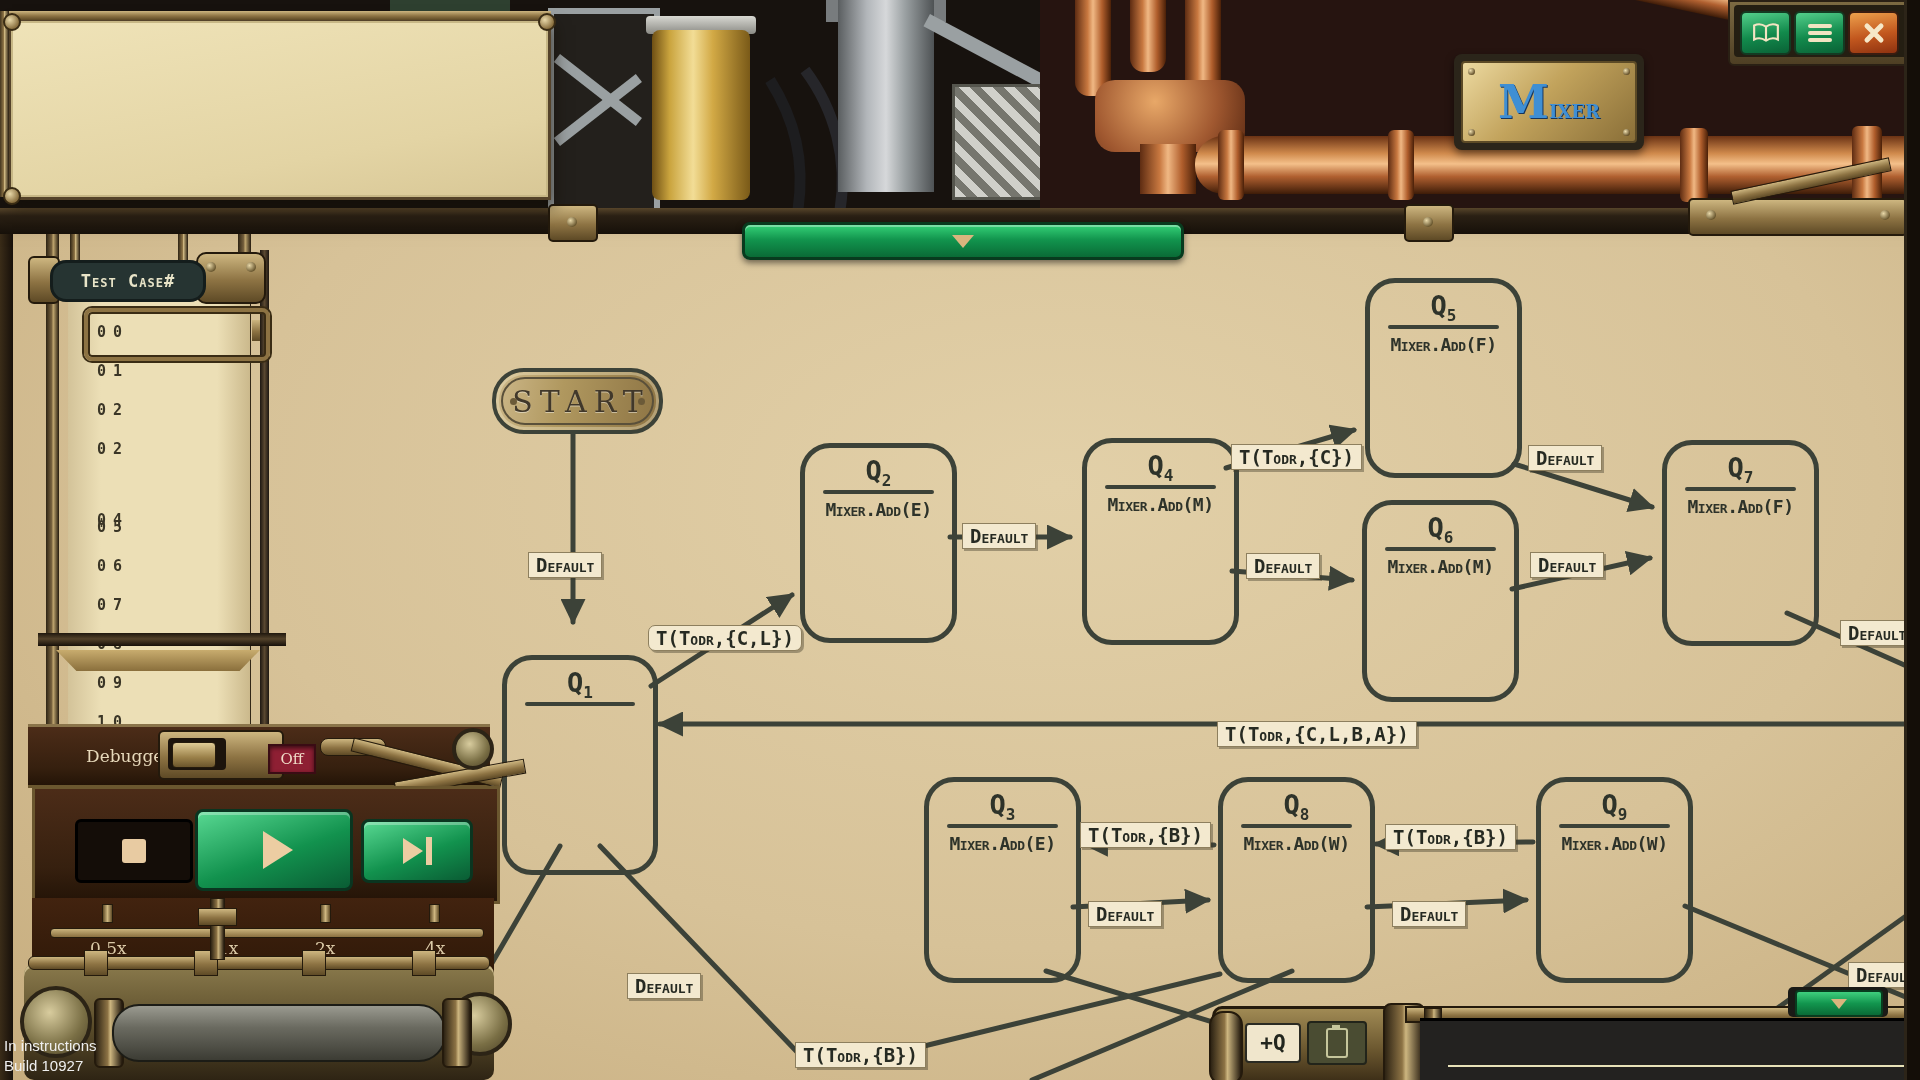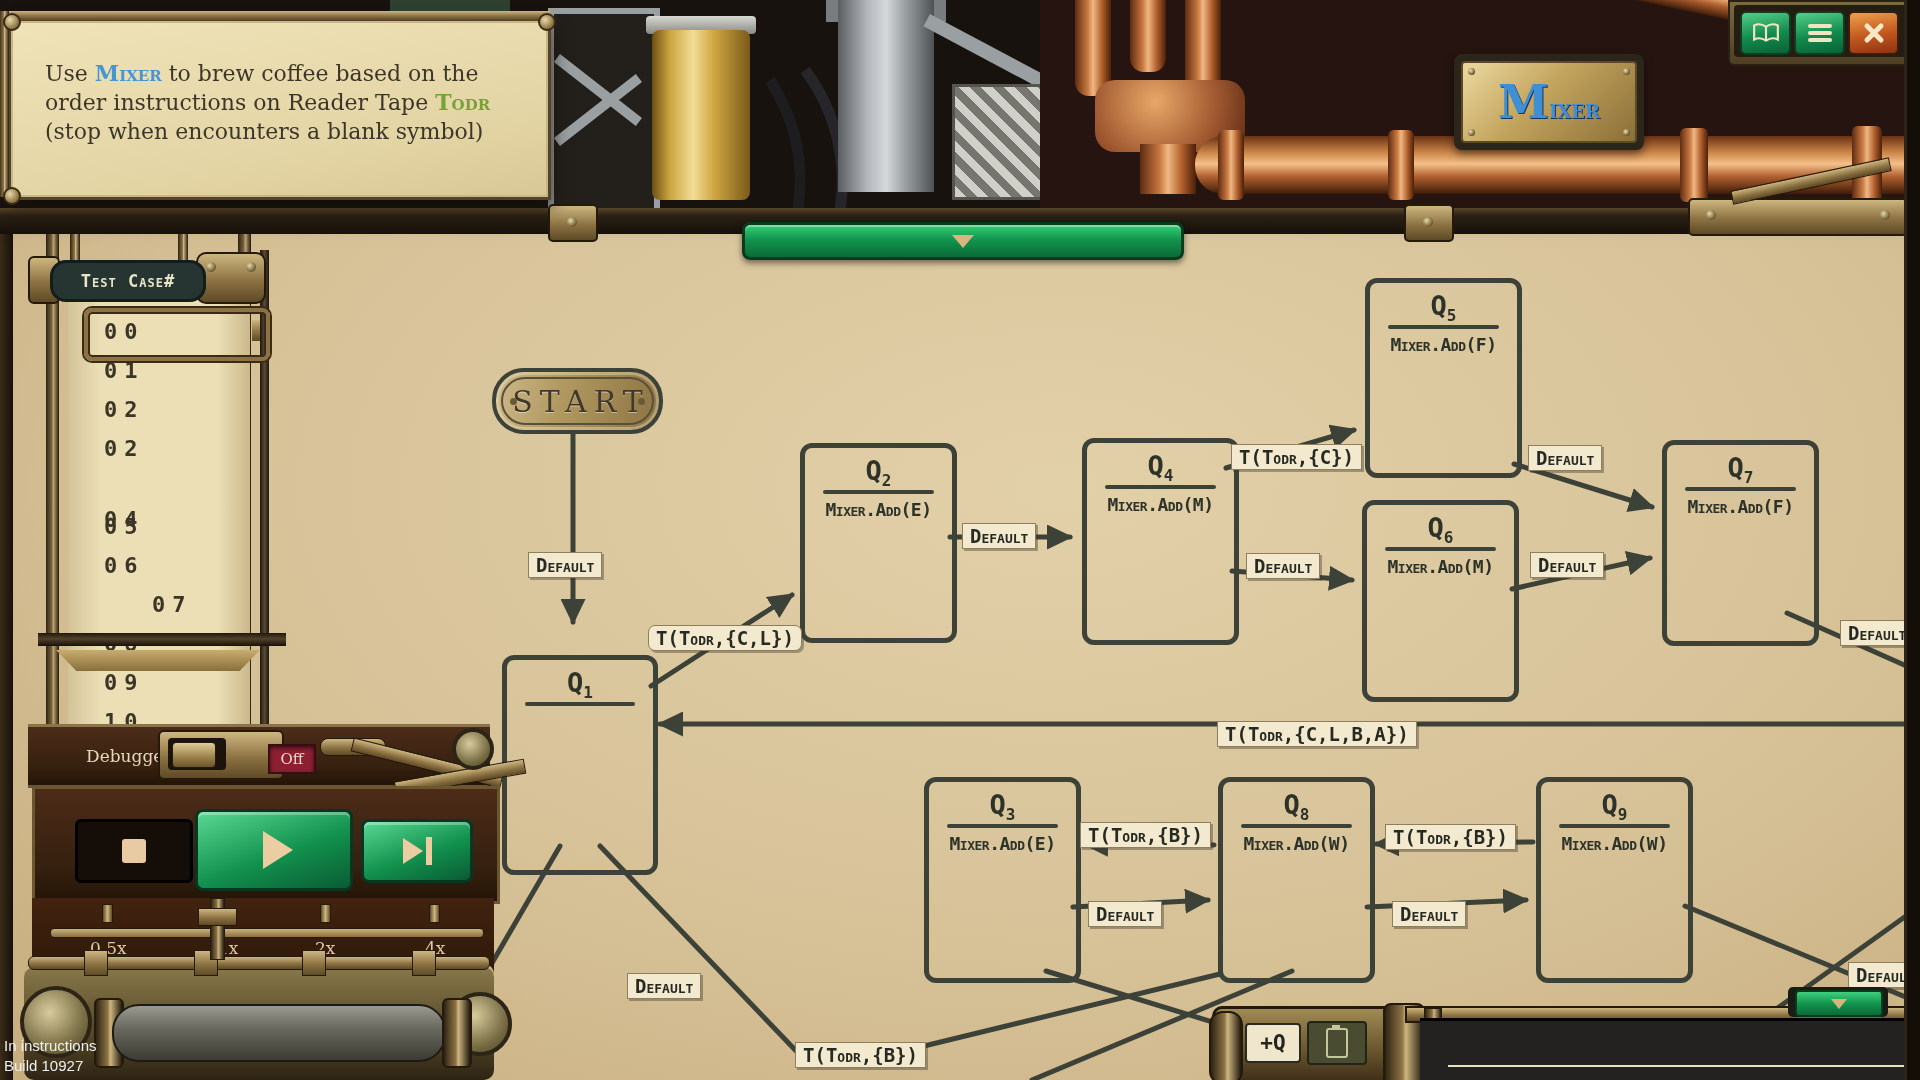--- a/index.html
+++ b/index.html
@@ -55,21 +55,21 @@
   #plate{left:7px;top:7px;width:172px;height:78px;border-radius:4px;
     background:linear-gradient(135deg,#ecd9a0,#c2a35c 45%,#8a6f38);
     border:2px solid #5c4a26;display:flex;align-items:center;justify-content:center;}
   #plate .screw{width:7px;height:7px;border-radius:50%;background:radial-gradient(circle at 35% 35%,#f0e0b0,#5e4a24 75%);position:absolute;}
   #plate-text{font:bold 26px "DejaVu Serif",serif;font-variant:small-caps;color:#3f8fd4;
     text-shadow:1px 1px 0 #16355c;}
   #plate-text::first-letter{font-size:46px;}
 
   
   #edges{left:0;top:0;z-index:2;pointer-events:none;}
-  .node{position:absolute;border:5px solid #3c4238;border-radius:12px;z-index:3;}
+  .node{position:absolute;border:5px solid #3c4238;border-radius:30px;z-index:3;}
   .node-title{margin-top:8px;text-align:center;font-weight:bold;font-size:27px;
     font-variant:small-caps;color:#2e332a;line-height:1.1;}
   .node-title sub{font-size:16px;}
   .node-rule{height:4px;background:#3c4238;width:76%;margin:0 auto 5px;border-radius:2px;}
   .node-action{text-align:center;font-weight:bold;font-size:18px;font-variant:small-caps;
     color:#2e332a;letter-spacing:-0.5px;white-space:nowrap;}
   .edge-label{position:absolute;z-index:3;background:#f3e9cf;border:1px solid #8d7f5e;
     box-shadow:2px 2px 0 rgba(62,58,40,.4);padding:1px 7px;
     font-weight:bold;font-size:19px;font-variant:small-caps;color:#262a22;white-space:nowrap;}
   #start-node{left:492px;top:368px;width:163px;height:58px;border:4px solid #3c4238;border-radius:32px;z-index:3;
@@ -79,22 +79,22 @@
   #start-node::before{content:"";position:absolute;inset:5px;border:2px solid #5a503a;border-radius:26px;}
   #start-node .rivet{width:7px;height:7px;border-radius:50%;background:#6b5a38;position:absolute;top:26px;}
   #start-label{font:30px "DejaVu Serif",serif;letter-spacing:7px;color:#41382a;
     text-shadow:0 1px 0 rgba(255,255,250,.45);padding-left:7px;}
 
   
   #testcase{z-index:4;}
   .rod{width:13px;background:linear-gradient(90deg,#2e2414,#7a6440 45%,#c2a870 55%,#241a0e);}
   #tc-tape{left:68px;top:296px;width:182px;height:474px;background:linear-gradient(90deg,#cdbd92,#eadd b4);
     background:linear-gradient(90deg,#d3c399,#ecdfb6 18%,#ecdfb6 82%,#cbb98c);}
-  .tc-row{position:absolute;left:36px;width:120px;height:39px;display:flex;align-items:center;
-    font-weight:bold;font-size:22px;letter-spacing:7px;color:#3a3526;}
+  .tc-row{position:absolute;left:29px;width:120px;height:39px;display:flex;align-items:center;
+    font-weight:bold;font-size:15px;letter-spacing:7px;color:#3a3526;}
   #tc-frame{left:84px;top:308px;width:178px;height:45px;border:4px solid #8d7343;border-radius:8px;
     box-shadow:0 0 0 2px #3a2c14, inset 0 0 0 2px #3a2c14;z-index:2;}
   #tc-frame .latch{position:absolute;right:6px;top:8px;width:8px;height:21px;}
   #tc-header-plate{left:50px;top:260px;width:150px;height:36px;background:#263432;border:3px solid #141d1c;
     border-radius:16px;display:flex;align-items:center;justify-content:center;z-index:3;
     font-size:17px;font-variant:small-caps;font-weight:bold;letter-spacing:1px;color:#e8e4c8;}
   #tc-crossbar{left:38px;top:633px;width:248px;height:13px;
     background:linear-gradient(180deg,#20180e,#53422a 45%,#17100a);z-index:3;}
   #tc-plate{left:56px;top:650px;width:204px;height:21px;z-index:3;
     background:linear-gradient(180deg,#c8ac6e,#8a6f3c);clip-path:polygon(0 0,100% 0,90% 100%,10% 100%);}
@@ -340,36 +340,35 @@
     </svg>
   </div>
 </div>
 
 <div id="instruction" class="abs">
   <div class="rail-top abs brass"></div>
   <div class="rail-left abs brassV"></div>
   <div class="corner abs" style="left:-8px;top:-8px;"></div>
   <div class="corner abs" style="right:-8px;top:-8px;"></div>
   <div class="corner abs" style="left:-8px;bottom:-8px;"></div>
-  <p><span>Use </span><span class="kw kw-mixer">Mixer</span><span> to brew coffee based on the order instructions on Reader Tape </span><span class="kw kw-todr">Todr</span><span> (stop when encounters a blank symbol)</span></p>
 </div>
 
 <div id="testcase" class="abs">
   <div class="rod abs" style="left:46px;top:224px;height:556px;"></div>
   <div class="rod abs" style="left:238px;top:224px;height:556px;"></div>
   <div class="abs" style="left:260px;top:250px;width:9px;height:520px;background:linear-gradient(90deg,#1e1812,#5a4830,#1e1812);"></div>
   <div id="tc-tape" class="abs">
     <div class="tc-row" style="top:16px;">00</div>
     <div class="tc-row" style="top:55px;">01</div>
     <div class="tc-row" style="top:94px;">02</div>
     <div class="tc-row" style="top:133px;">02</div>
     <div class="tc-row" style="top:172px;margin-top:32px;">04</div>
     <div class="tc-row" style="top:211px;">05</div>
     <div class="tc-row" style="top:250px;">06</div>
-    <div class="tc-row" style="top:289px;margin-left:48px;">07</div>
+    <div class="tc-row" style="top:289px;">07</div>
     <div class="tc-row" style="top:328px;">08</div>
     <div class="tc-row" style="top:367px;">09</div>
     <div class="tc-row" style="top:406px;">10</div>
   </div>
   <div id="tc-frame" class="abs">
     <div class="latch brass"></div>
   </div>
   <div class="abs brass" style="left:28px;top:256px;width:28px;height:44px;border-radius:6px;border:2px solid #241a0c;"></div>
   <div class="abs brass" style="left:196px;top:252px;width:66px;height:48px;border-radius:10px;border:2px solid #241a0c;">
     <div class="bolt abs" style="left:8px;top:8px;"></div>

